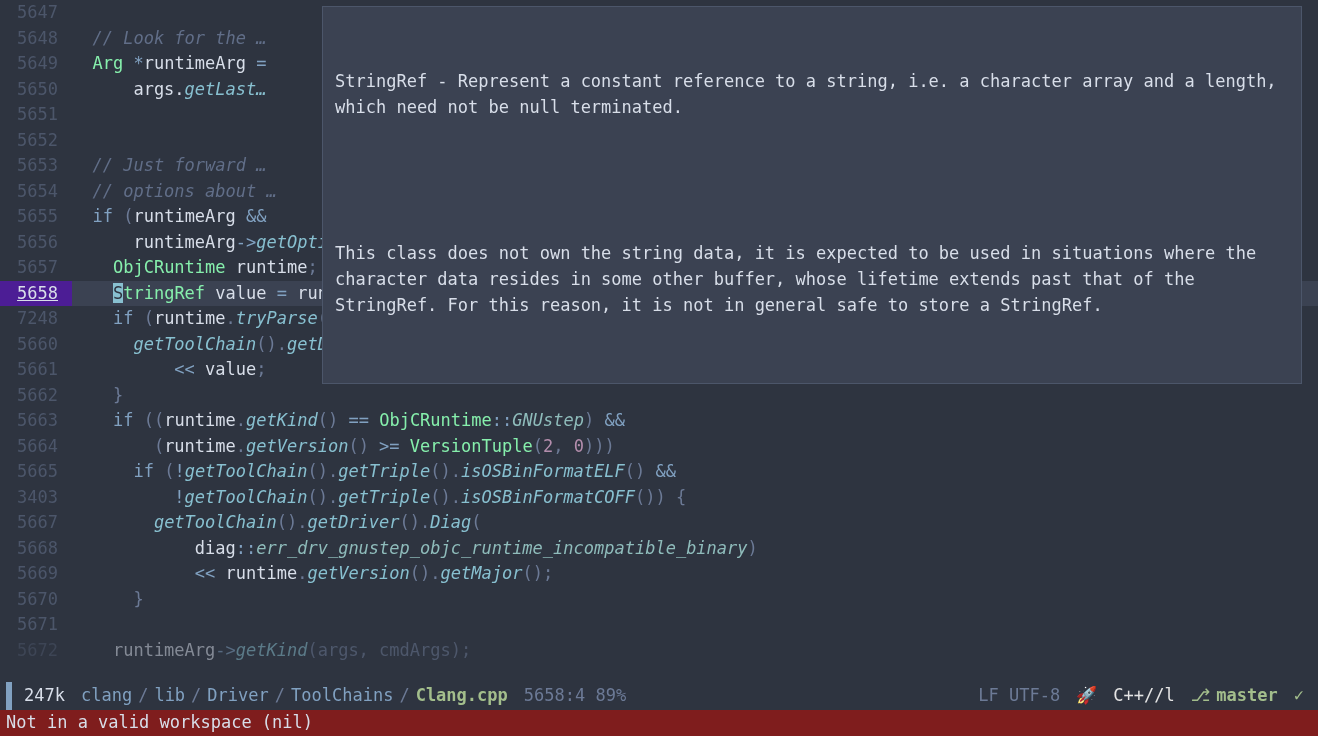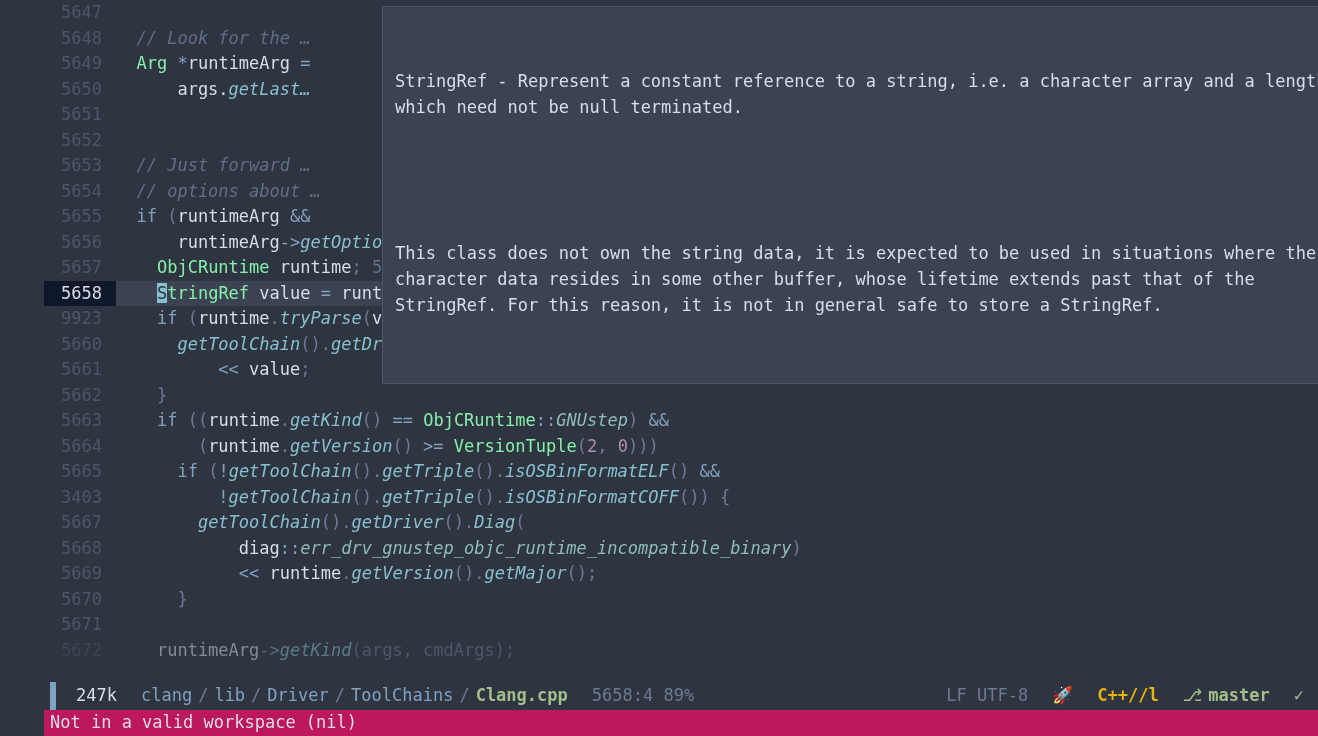--- a/index.html
+++ b/index.html
@@ -10,21 +10,20 @@
     font-size: 17px;
     line-height: 1.5;
     color: #d8dee9;
     overflow: hidden;
     position: relative;
   }
   .editor {
     display: flex;
     flex-direction: column;
     height: 100%;
-    padding-left: 44px;
   }
   .code-area {
     flex: 1;
     overflow: hidden;
     position: relative;
   }
   .line {
     display: flex;
     white-space: pre;
     height: 25.5px;
@@ -32,39 +31,39 @@
   .gutter {
     width: 72px;
     text-align: right;
     padding-right: 14px;
     color: #4c566a;
     flex-shrink: 0;
     user-select: none;
   }
   .code { flex: 1; }
   .line.current { background: #3b4252; }
-  .line.current .gutter { color: #d8dee9; background: #0f172a; }
+  .line.current .gutter { color: #d8dee9; background: #4c1d95; text-decoration: underline; }
   
   .cmt  { color: #616e88; font-style: italic; }
   .kw   { color: #81a1c1; }
   .typ  { color: #86efac; }
   .fn   { color: #88c0d0; font-style: italic; }
   .var  { color: #d8dee9; }
   .punc { color: #6c7a96; }
   .op   { color: #81a1c1; }
   .const{ color: #8fbcbb; font-style: italic; }
   .num  { color: #b48ead; }
   .refs { color: #616e88; }
   .star { color: #81a1c1; }
   .declvar { color: #d8dee9; }
   .hl   { background:#88c0d0; color:#2e3440; }
 
   .hover-box {
     position: absolute;
-    top: 6px; left: 338px;
+    top: 6px; left: 322px;
     width: 980px;
     background: #3b4252;
     border: 1px solid #4c566a;
     padding: 8px 12px 12px 12px;
     color: #d8dee9;
     font-family: inherit;
     font-size: 17px;
     line-height: 1.55;
     white-space: pre-wrap;
     z-index: 10;
@@ -72,37 +71,37 @@
 
   .status-bar {
     height: 28px;
     background: #2e3440;
     border-top: 0px solid #4c566a;
     display: flex;
     align-items: center;
     font-size: 17px;
     color: #d8dee9;
     padding: 0 6px;
-    gap: 8px;
+    gap: 0;
   }
   .sb-block { padding: 0 8px; display:flex; align-items:center; gap:6px;}
   .sb-accent { background:#81a1c1; width:6px; height:28px; margin-right:4px;}
   .sb-size { color:#d8dee9; }
   .sb-path .dir { color:#81a1c1; font-weight:normal;}
   .sb-path .sep { color:#6c7a96; }
   .sb-path .file{ color:#a3be8c; font-weight:bold;}
   .sb-loc { color:#6c7a96; }
   .sb-fill{ flex:1; }
   .sb-enc { color:#6c7a96;margin-left:7px; }
-  .sb-lang{ color:#eab308; font-weight:bold;}
+  .sb-lang{ color:#e5e5e5; font-weight:normal;}
   .sb-branch{ color:#a3be8c; font-weight:bold;}
   .icon { display:inline-block; }
   .msg-bar {
     height:26px;
-    background:#be185d;
+    background:#7f1d1d;
     color:#d8dee9;
     padding:0 6px;
     display:flex; align-items:center;
     font-size:17px;
   }
 </style>
 </head>
 <body>
 
 <div class="editor">
@@ -115,21 +114,21 @@
     <div class="line"><div class="gutter">5651</div><div class="code"></div></div>
     <div class="line"><div class="gutter">5652</div><div class="code"></div></div>
     <div class="line"><div class="gutter">5653</div><div class="code"><span class="cmt">  // Just forward …</span></div></div>
     <div class="line"><div class="gutter">5654</div><div class="code"><span class="cmt">  // options about …</span></div></div>
     <div class="line"><div class="gutter">5655</div><div class="code"><span>  </span><span class="kw">if</span><span class="punc"> (</span><span class="var">runtimeArg</span><span> </span><span class="op">&amp;&amp;</span></div></div>
     <div class="line"><div class="gutter">5656</div><div class="code"><span class="var">      runtimeArg</span><span class="op">-&gt;</span><span class="fn">getOption</span><span class="punc">().</span><span class="fn">matches</span><span class="punc">(</span><span class="var">options</span><span class="op">::</span><span class="const">OPT_fobjc_runtime_EQ</span><span class="punc">)) {</span></div></div>
     <div class="line"><div class="gutter">5657</div><div class="code"><span>    </span><span class="typ">ObjCRuntime</span><span> </span><span class="declvar">runtime</span><span class="punc">;</span><span class="refs"> 5 refs</span></div></div>
 
     <div class="line current"><div class="gutter">5658</div><div class="code"><span>    </span><span class="hl">S</span><span class="typ">tringRef</span><span> </span><span class="declvar">value</span><span class="op"> = </span><span class="var">runtimeArg</span><span class="op">-&gt;</span><span class="fn">getValue</span><span class="punc">();</span><span class="refs"> 2 refs</span></div></div>
 
-    <div class="line"><div class="gutter">9923</div><div class="code"><span>    </span><span class="kw">if</span><span class="punc"> (</span><span class="var">runtime</span><span class="punc">.</span><span class="fn">tryParse</span><span class="punc">(</span><span class="var">value</span><span class="punc">)) {</span></div></div>
+    <div class="line"><div class="gutter">7248</div><div class="code"><span>    </span><span class="kw">if</span><span class="punc"> (</span><span class="var">runtime</span><span class="punc">.</span><span class="fn">tryParse</span><span class="punc">(</span><span class="var">value</span><span class="punc">)) {</span></div></div>
     <div class="line"><div class="gutter">5660</div><div class="code"><span>      </span><span class="fn">getToolChain</span><span class="punc">().</span><span class="fn">getDriver</span><span class="punc">().</span><span class="fn">Diag</span><span class="punc">(</span><span class="var">diag</span><span class="op">::</span><span class="const">err_drv_unknown_objc_runtime</span><span class="punc">)</span></div></div>
     <div class="line"><div class="gutter">5661</div><div class="code"><span>          </span><span class="op">&lt;&lt;</span><span class="var"> value</span><span class="punc">;</span></div></div>
     <div class="line"><div class="gutter">5662</div><div class="code"><span class="punc">    }</span></div></div>
     <div class="line"><div class="gutter">5663</div><div class="code"><span>    </span><span class="kw">if</span><span class="punc"> ((</span><span class="var">runtime</span><span class="punc">.</span><span class="fn">getKind</span><span class="punc">() </span><span class="op">==</span><span> </span><span class="typ">ObjCRuntime</span><span class="op">::</span><span class="const">GNUstep</span><span class="punc">) </span><span class="op">&amp;&amp;</span></div></div>
     <div class="line"><div class="gutter">5664</div><div class="code"><span class="punc">        (</span><span class="var">runtime</span><span class="punc">.</span><span class="fn">getVersion</span><span class="punc">() </span><span class="op">&gt;=</span><span> </span><span class="typ">VersionTuple</span><span class="punc">(</span><span class="num">2</span><span class="punc">, </span><span class="num">0</span><span class="punc">)))</span></div></div>
     <div class="line"><div class="gutter">5665</div><div class="code"><span>      </span><span class="kw">if</span><span class="punc"> (</span><span class="op">!</span><span class="fn">getToolChain</span><span class="punc">().</span><span class="fn">getTriple</span><span class="punc">().</span><span class="fn">isOSBinFormatELF</span><span class="punc">() </span><span class="op">&amp;&amp;</span></div></div>
     <div class="line"><div class="gutter">3403</div><div class="code"><span>          </span><span class="op">!</span><span class="fn">getToolChain</span><span class="punc">().</span><span class="fn">getTriple</span><span class="punc">().</span><span class="fn">isOSBinFormatCOFF</span><span class="punc">()) {</span></div></div>
     <div class="line"><div class="gutter">5667</div><div class="code"><span>        </span><span class="fn">getToolChain</span><span class="punc">().</span><span class="fn">getDriver</span><span class="punc">().</span><span class="fn">Diag</span><span class="punc">(</span></div></div>
     <div class="line"><div class="gutter">5668</div><div class="code"><span>            </span><span class="var">diag</span><span class="op">::</span><span class="const">err_drv_gnustep_objc_runtime_incompatible_binary</span><span class="punc">)</span></div></div>
     <div class="line"><div class="gutter">5669</div><div class="code"><span>            </span><span class="op">&lt;&lt;</span><span> </span><span class="var">runtime</span><span class="punc">.</span><span class="fn">getVersion</span><span class="punc">().</span><span class="fn">getMajor</span><span class="punc">();</span></div></div>

